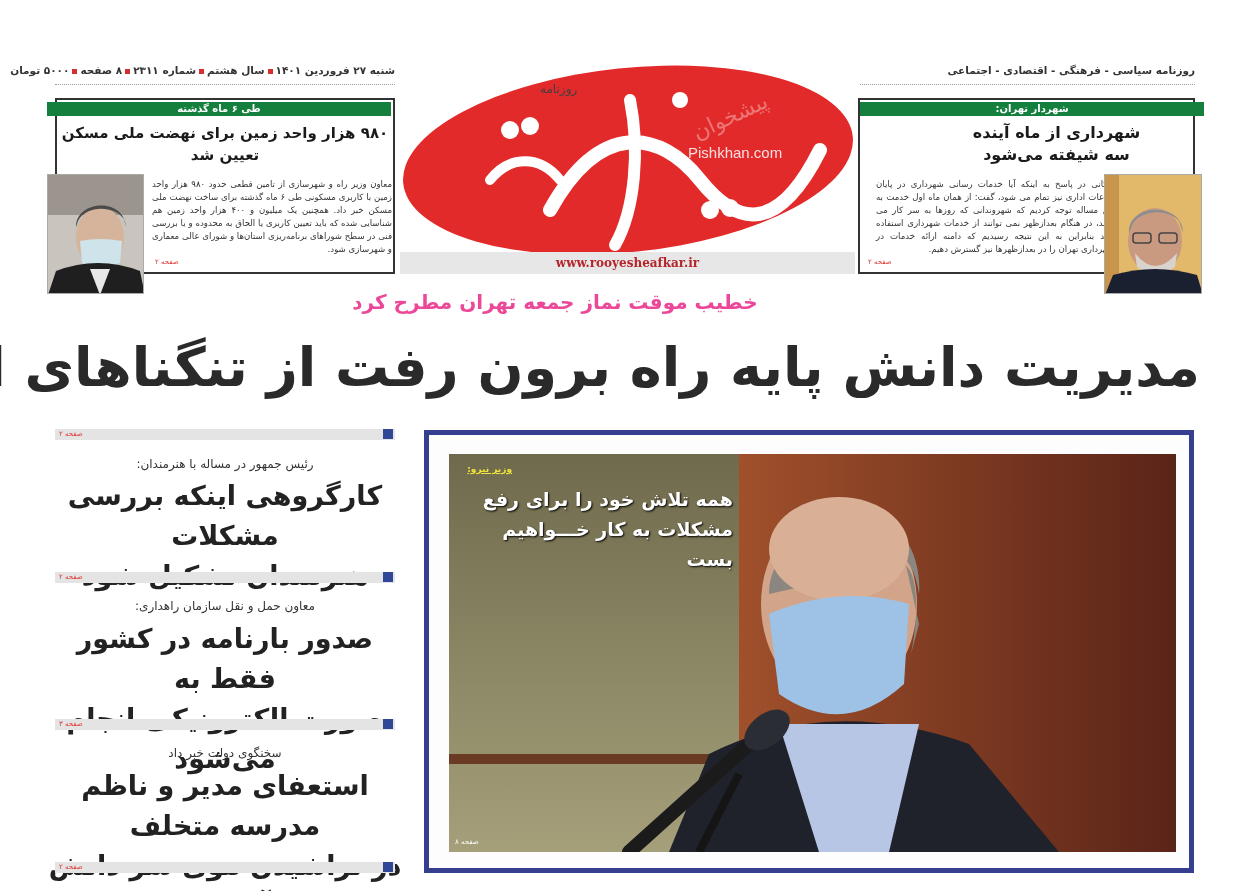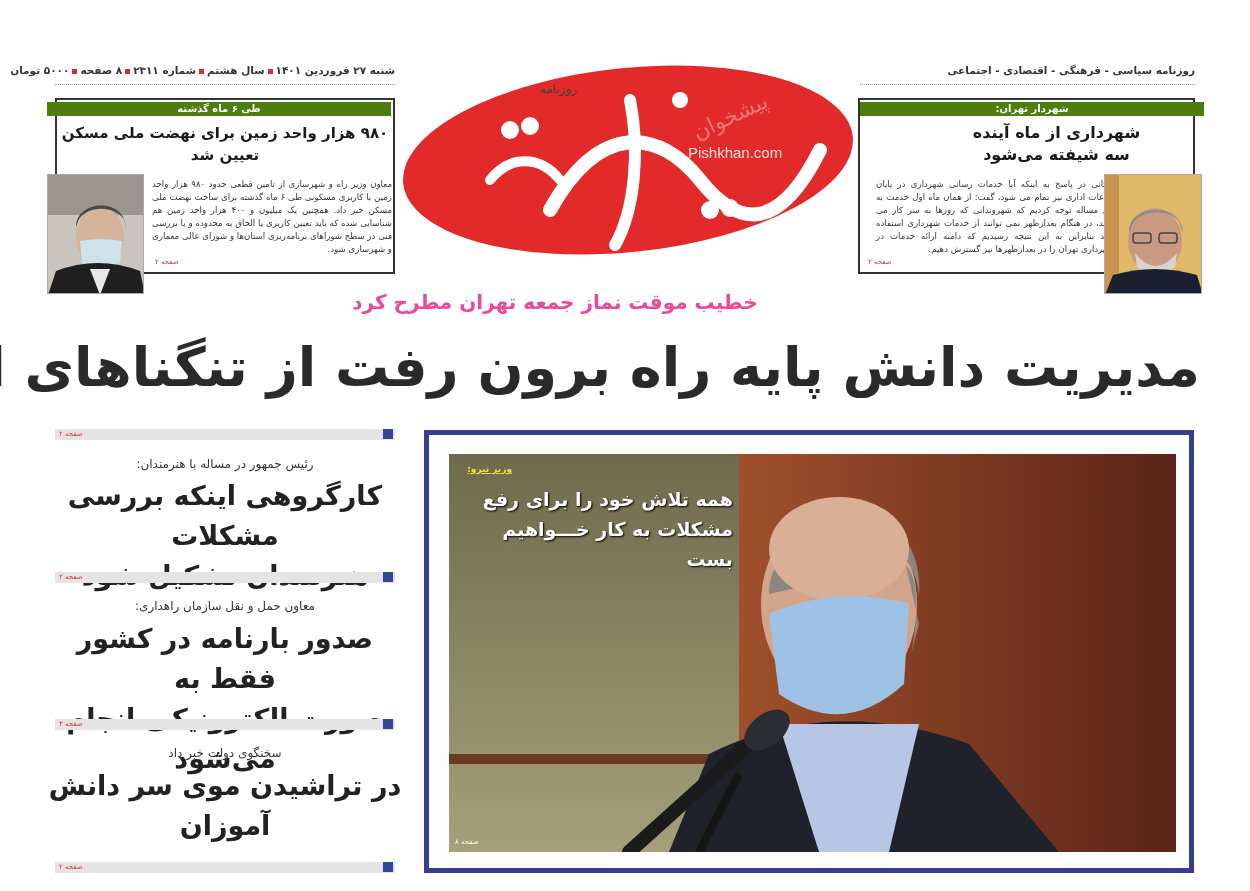--- a/index.html
+++ b/index.html
@@ -9,21 +9,21 @@
   .rtl { direction: rtl; }
 
   
   .meta-left { left: 55px; top: 64px; width: 340px; text-align: right; font-size: 10.5px; font-weight: bold; color: #333; direction: rtl; white-space: nowrap; }
   .meta-left .sq { display: inline-block; width: 5px; height: 5px; background: #d42e2e; margin: 0 3px; vertical-align: middle; }
   .meta-right { left: 980px; top: 64px; width: 215px; text-align: right; font-size: 10.5px; font-weight: bold; color: #333; direction: rtl; white-space: nowrap; }
   .dotline { height: 0; border-top: 1px dotted #9a9a9a; }
 
   
   .side-box { border: 2px solid #333; border-top: 2px solid #333; background: #fff; }
-  .kicker-bar { background: #4d7c0f; color: #fff; font-size: 10px; font-weight: bold; text-align: center; direction: rtl; height: 14px; line-height: 14px; }
+  .kicker-bar { background: #15803d; color: #fff; font-size: 10px; font-weight: bold; text-align: center; direction: rtl; height: 14px; line-height: 14px; }
   .box-title { font-weight: bold; text-align: center; direction: rtl; color: #1a1a1a; }
   .box-body { direction: rtl; text-align: justify; font-size: 8.6px; line-height: 13px; color: #333; }
   .page-ref { color: #d33; font-size: 7px; }
 
   
   .logo-wrap { left: 400px; top: 52px; width: 455px; height: 222px; overflow: hidden; }
   .logo-ellipse { position: absolute; left: 0; top: 8px; width: 455px; height: 200px; }
   .logo-url-bar { position: absolute; left: 0; top: 200px; width: 455px; height: 22px; background: #e7e7e7; text-align: center; font-family: "DejaVu Serif", serif; font-weight: bold; font-size: 12px; color: #b5262a; line-height: 22px; }
 
   
@@ -67,20 +67,21 @@
     <path d="M90 120 C 110 95, 140 95, 160 120" stroke="#fff" stroke-width="10" fill="none" stroke-linecap="round"></path>
     <circle cx="110" cy="70" r="9" fill="#fff"></circle>
       <circle cx="130" cy="66" r="9" fill="#fff"></circle>
     <circle cx="310" cy="150" r="9" fill="#fff"></circle>
       <circle cx="330" cy="148" r="9" fill="#fff"></circle>
     <circle cx="280" cy="40" r="8" fill="#fff"></circle>
   </svg>
   <div class="abs rtl" style="left:140px; top:30px; font-size:12px; color:#404040; font-weight:normal;">روزنامه</div>
   <div class="abs rtl" style="left:290px; top:52px; font-size:22px; color:rgba(255,255,255,0.35); transform:rotate(-25deg);">پیشخوان</div>
   <div class="watermark" style="left:288px; top:92px;">Pishkhan.com</div>
+  <div class="logo-url-bar">www.rooyesheafkar.ir</div>
 </div>
 
 <div class="abs side-box" style="left:55px; top:98px; width:340px; height:176px;">
   <div class="kicker-bar" style="margin:2px 0 0 -10px; width:344px;">طی ۶ ماه گذشته</div>
   <div class="box-title" style="font-size:15px; line-height:22px; margin-top:6px;">۹۸۰ هزار واحد زمین برای نهضت ملی مسکن تعیین شد</div>
   <div class="box-body" style="position:absolute; left:95px; top:78px; width:240px;">
     <span>معاون وزیر راه و شهرسازی از تامین قطعی حدود ۹۸۰ هزار واحد زمین با کاربری مسکونی طی ۶ ماه گذشته برای ساخت نهضت ملی مسکن خبر داد. همچنین یک میلیون و ۴۰۰ هزار واحد زمین هم شناسایی شده که باید تعیین کاربری یا الحاق به محدوده و یا بررسی فنی در سطح شوراهای برنامه‌ریزی استان‌ها و شورای عالی معماری و شهرسازی شود.</span>
   </div>
   <div class="page-ref" style="position:absolute; left:98px; top:158px;">صفحه ۲</div>
 </div>
@@ -143,20 +144,21 @@
   <div>صدور بارنامه در کشور فقط به</div>
   <div>صورت الکترونیکی انجام می‌شود</div>
 </div>
 <div class="abs ref-bar" style="top:719px;">
   <span class="ref">صفحه ۳</span>
   <span class="blue"></span>
 </div>
 
 <div class="abs news-kicker" style="top:746px;">سخنگوی دولت خبر داد</div>
 <div class="abs news-title" style="top:766px;">
+  <div>استعفای مدیر و ناظم مدرسه متخلف</div>
   <div>در تراشیدن موی سر دانش آموزان</div>
 </div>
 <div class="abs ref-bar" style="top:862px;">
   <span class="ref">صفحه ۲</span>
   <span class="blue"></span>
 </div>
 
 <div class="abs photo-frame">
   <div class="photo">
     <svg width="727" height="398" viewBox="0 0 727 398" style="position:absolute;left:0;top:0;">

